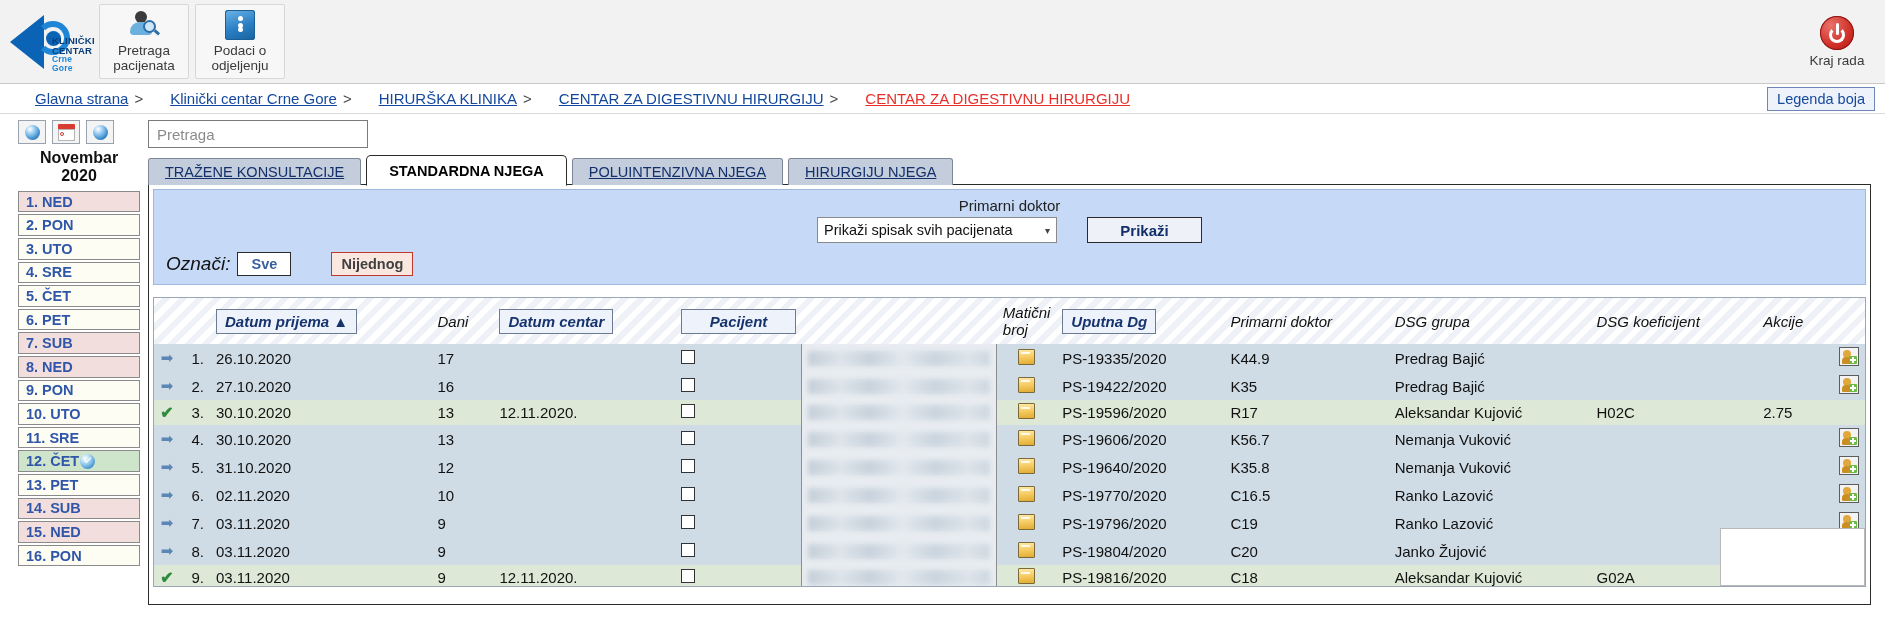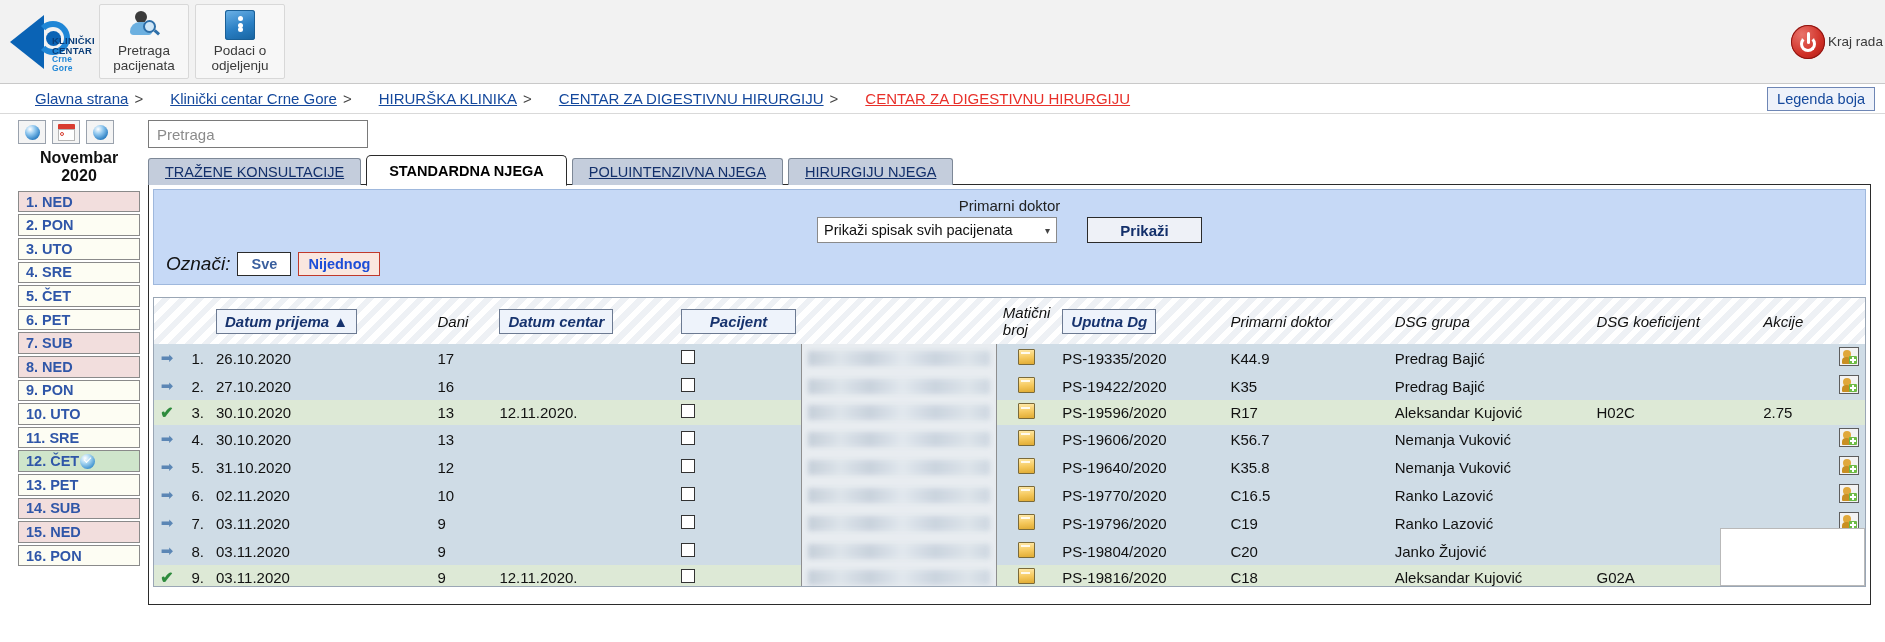--- a/index.html
+++ b/index.html
@@ -69,21 +69,21 @@
     position:absolute; left:14px; top:10px; width:13px; height:13px;
     border-radius:50%; border:2.5px solid #2e6fa8; background:#cfe6f7;
   }
   .ico-search-user .handle {
     position:absolute; left:25px; top:21px; width:6px; height:2.5px;
     background:#2e6fa8; transform:rotate(42deg);
   }
 
   .header-spacer { flex:1; }
   .power-cell {
-    width:96px; display:flex; flex-direction:row; align-items:center;
+    width:96px; display:flex; flex-direction:column; align-items:center;
     justify-content:center; gap:3px; font-size:13.5px; color:#3a3a3a; cursor:pointer;
   }
   .ico-power {
     width:34px; height:34px; border-radius:50%;
     background:radial-gradient(circle at 32% 28%, #e9736a 0%, #cf2f26 60%, #a81c16 100%);
     position:relative; box-shadow:inset 0 0 0 1px #8d1410;
   }
   .ico-power:before {
     content:""; position:absolute; left:50%; top:7px; margin-left:-1.5px;
     width:3px; height:12px; background:#fff; border-radius:2px;
@@ -185,21 +185,21 @@
     font-weight:bold; font-size:15px; color:#13306b;
     display:flex; align-items:center; justify-content:center; cursor:pointer;
   }
   .oznaci-row { display:flex; align-items:center; gap:7px; padding:9px 0 0 12px; }
   .oznaci-label { font-style:italic; font-size:19px; color:#111; }
   .mini-btn {
     min-width:54px; height:24px; border:1px solid #2b2b2b; background:#fff;
     font-weight:bold; font-size:14.5px; color:#3a5f9e;
     display:flex; align-items:center; justify-content:center; padding:0 9px; cursor:pointer;
   }
-  .mini-btn.danger { border-color:#c0392b; background:#fae7df; color:#1d4ed8; }
+  .mini-btn.danger { border-color:#c0392b; background:#fae7df; color:#404040;margin-left:33px; }
 
   
   .tablewrap {
     margin-top:12px; border:1px solid #9aa6b5; height:290px; overflow:hidden; position:relative;
     background:
       repeating-linear-gradient(135deg,#ffffff 0 6px,#eef1f5 6px 12px);
   }
   table { border-collapse:collapse; width:100%; }
   thead th {
     background:transparent; font-style:italic; font-weight:normal;

